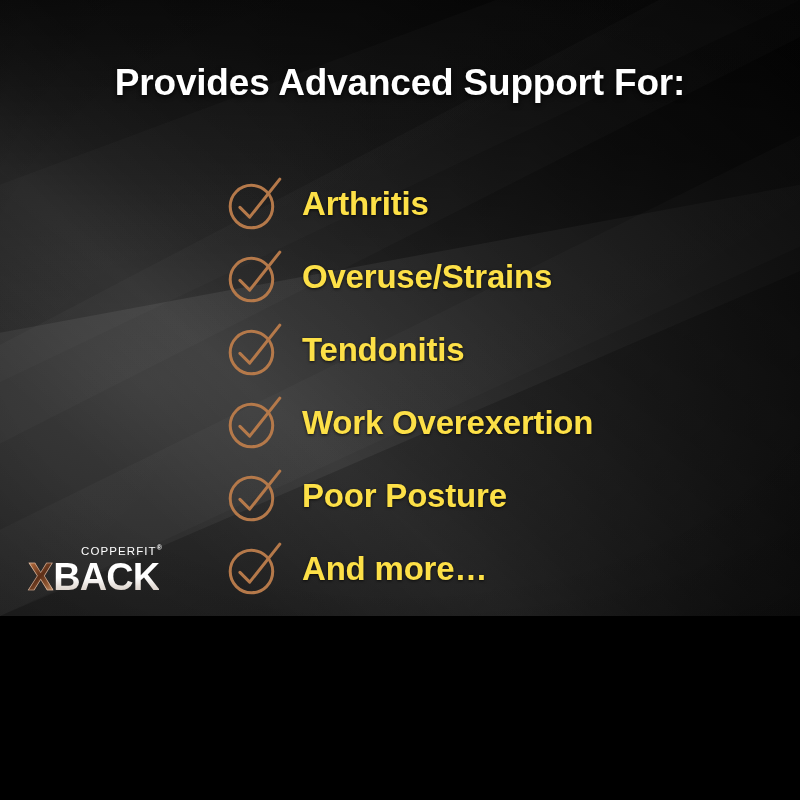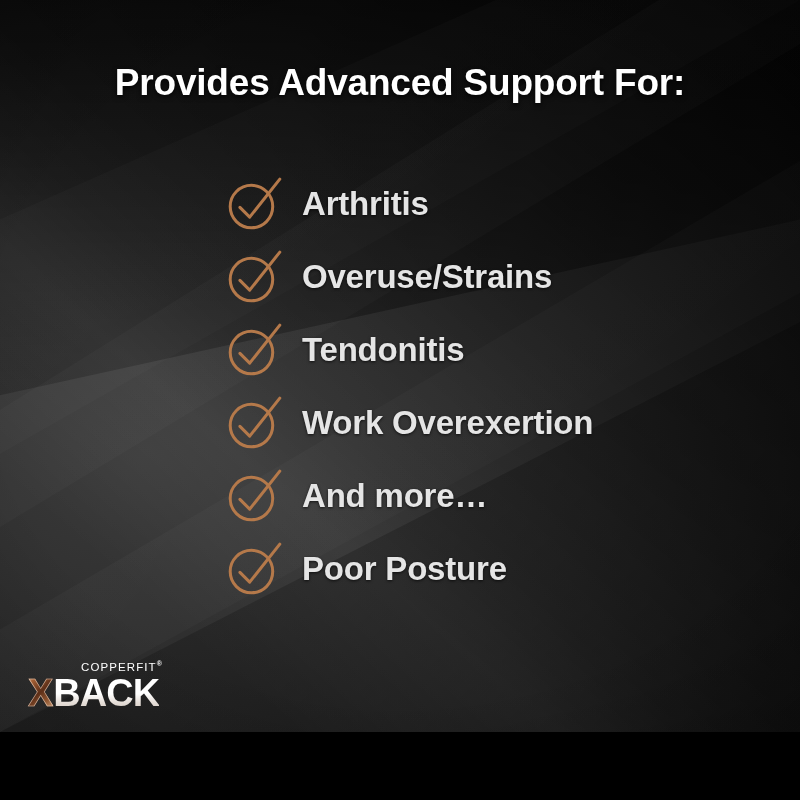--- a/index.html
+++ b/index.html
@@ -3,21 +3,21 @@
 <meta charset="utf-8">
 <style>
   html, body {
     margin: 0;
     padding: 0;
     background: #000;
   }
   #stage {
     position: relative;
     width: 800px;
-    height: 732px;
+    height: 616px;
     overflow: hidden;
     background: #161616;
     font-family: "Liberation Sans", sans-serif;
     -webkit-font-smoothing: antialiased;
   }
 
   
   .bg-layer { position: absolute; inset: 0; }
 
   .bg-base {
@@ -91,21 +91,21 @@
   }
   .check-icon {
     width: 62px;
     height: 62px;
     flex: 0 0 62px;
     display: block;
     margin-right: 16px;
     overflow: visible;
   }
   .row-label {
-    color: #e5e5e5;
+    color: #fde047;
     font-size: 33px;
     font-weight: bold;
     letter-spacing: -0.2px;
     white-space: nowrap;
     text-shadow: 0 1px 3px rgba(0,0,0,0.7);
     position: relative;
     top: 1px;
   }
 
   
@@ -203,29 +203,29 @@
         <path d="M18 40 L29 51 L63 8" fill="none" stroke="#b5794a" stroke-width="3.4" stroke-linecap="round" stroke-linejoin="round"></path>
       </svg>
       <span class="row-label">Work Overexertion</span>
     </div>
 
     <div class="row">
       <svg class="check-icon" viewBox="0 0 70 70">
         <circle cx="31" cy="39" r="24" fill="none" stroke="#b5794a" stroke-width="3.4"></circle>
         <path d="M18 40 L29 51 L63 8" fill="none" stroke="#b5794a" stroke-width="3.4" stroke-linecap="round" stroke-linejoin="round"></path>
       </svg>
+      <span class="row-label">Poor Posture</span>
+    </div>
+
+    <div class="row">
+      <svg class="check-icon" viewBox="0 0 70 70">
+        <circle cx="31" cy="39" r="24" fill="none" stroke="#b5794a" stroke-width="3.4"></circle>
+        <path d="M18 40 L29 51 L63 8" fill="none" stroke="#b5794a" stroke-width="3.4" stroke-linecap="round" stroke-linejoin="round"></path>
+      </svg>
       <span class="row-label">And more…</span>
-    </div>
-
-    <div class="row">
-      <svg class="check-icon" viewBox="0 0 70 70">
-        <circle cx="31" cy="39" r="24" fill="none" stroke="#b5794a" stroke-width="3.4"></circle>
-        <path d="M18 40 L29 51 L63 8" fill="none" stroke="#b5794a" stroke-width="3.4" stroke-linecap="round" stroke-linejoin="round"></path>
-      </svg>
-      <span class="row-label">Poor Posture</span>
     </div>
 
   </div>
 
   <div class="logo">
     <div class="logo-top"><span class="brand-copper">COPPER</span><span class="brand-fit">FIT</span><span class="brand-reg">®</span></div>
     <div class="logo-bottom"><span class="logo-x">X</span><span class="logo-back">BACK</span></div>
   </div>
 
 </div>

